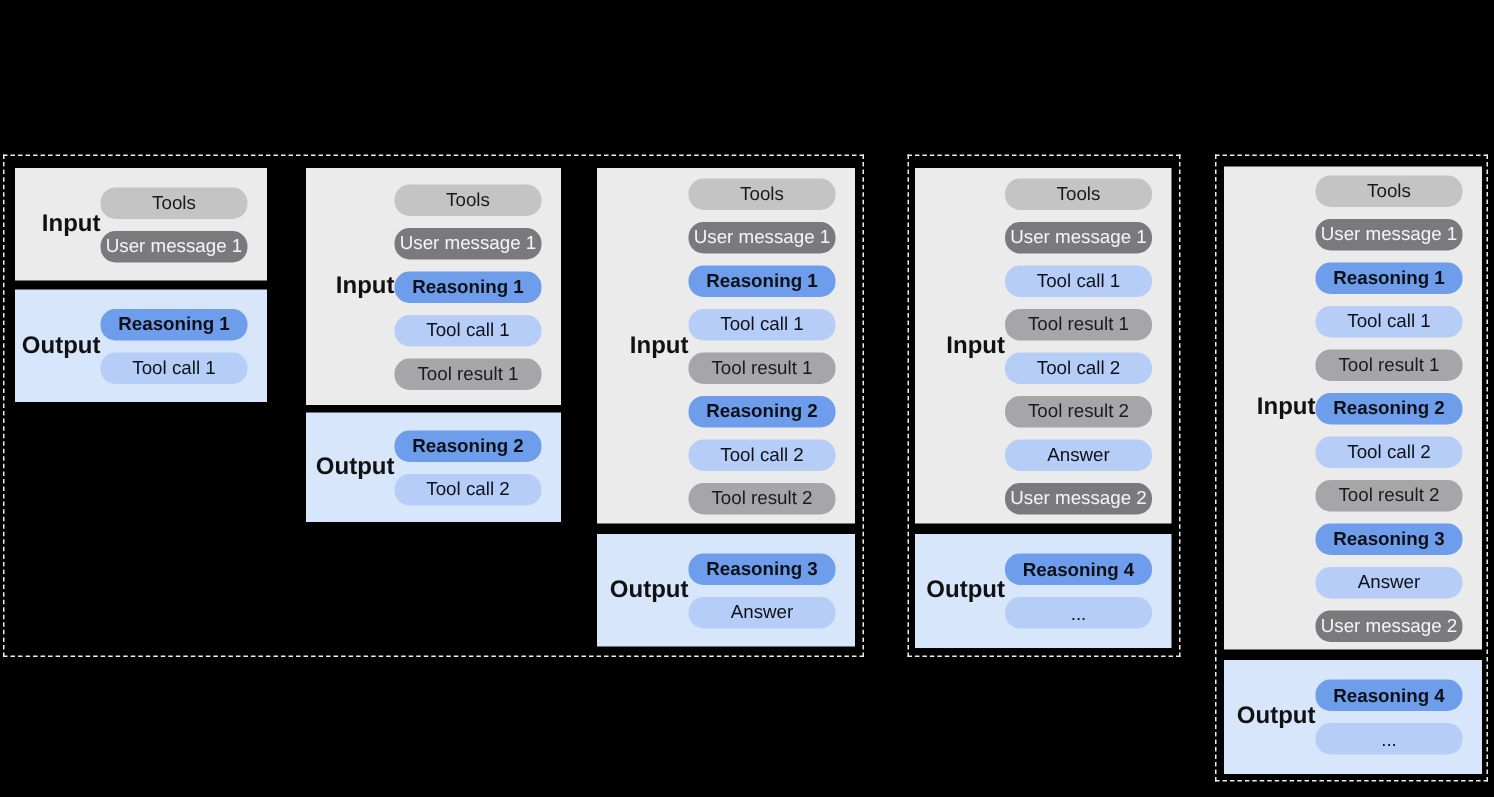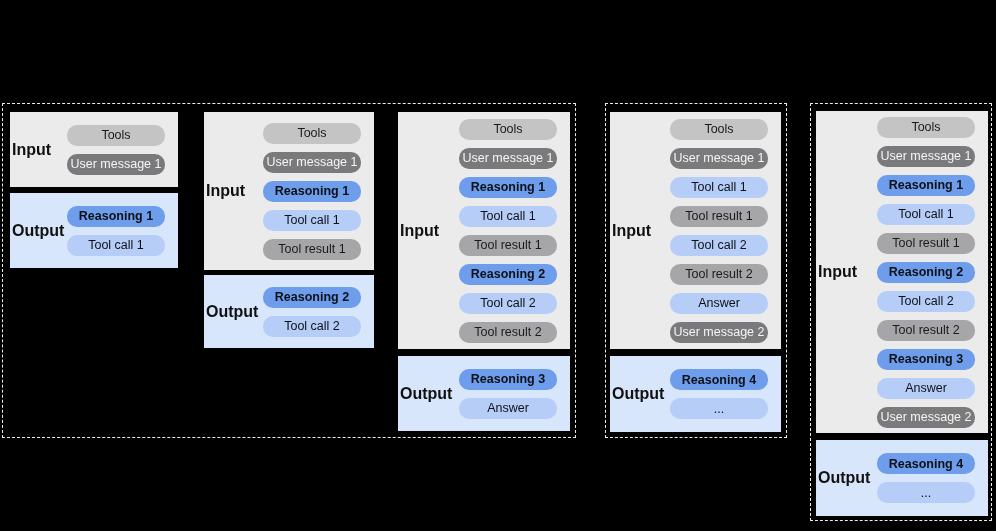--- a/index.html
+++ b/index.html
@@ -22,21 +22,21 @@
     position: absolute;
     box-sizing: border-box;
     display: flex;
     align-items: center;
   }
   .input-box  { background: #ebebeb; }
   .output-box { background: #d8e6fb; }
 
   .box .label {
     flex: 1 1 auto;
-    text-align: left;
+    text-align: right;
     font-size: 16px;
     font-weight: bold;
     color: #111111;
     padding-left: 2px;
     white-space: nowrap;
   }
   .box .pills {
     flex: 0 0 auto;
     width: 98px;
     margin-right: 13px;

